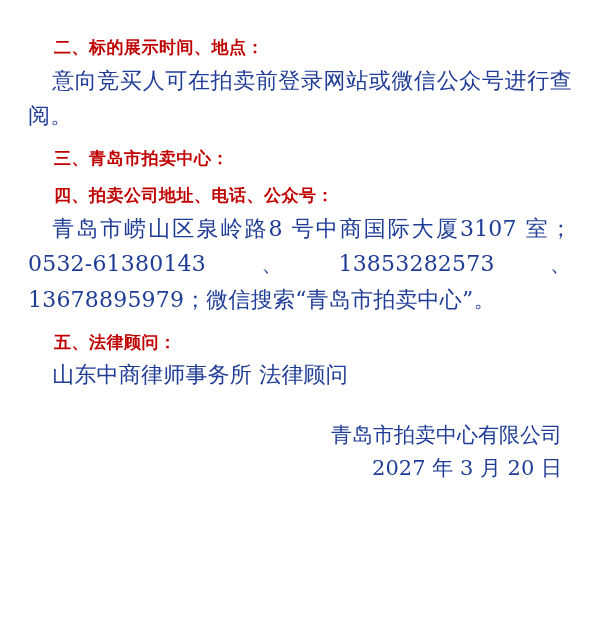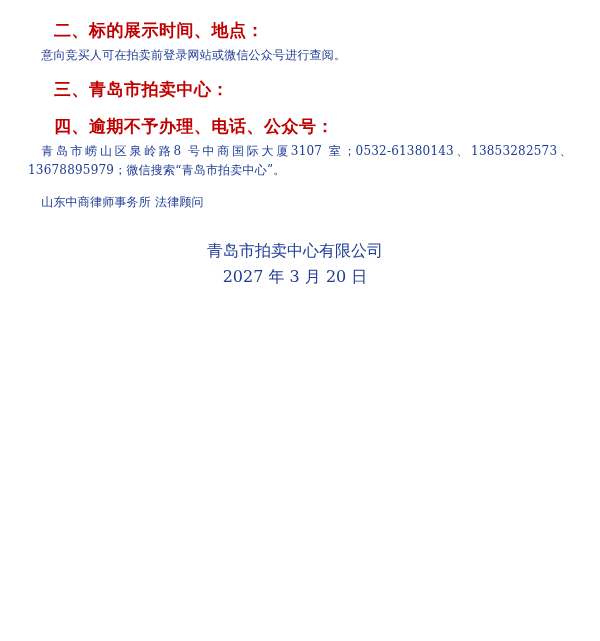--- a/index.html
+++ b/index.html
@@ -12,57 +12,57 @@
     background: #ffffff;
     font-family: "DejaVu Serif", "Liberation Serif", serif;
     color: #1a3fa0;
     overflow: hidden;
   }
   .page {
     position: relative;
     width: 600px;
     height: 641px;
     box-sizing: border-box;
-    padding: 18px 28px 10px 28px;
+    padding: 35px 28px 10px 28px;
   }
   .heading {
     color: #c00000;
     font-weight: bold;
     font-size: 17px;
     line-height: 1.5;
     margin: 0 0 2px 0;
     padding-left: 26px;
     letter-spacing: 0.5px;
   }
   .para {
     color: #1f3c96;
-    font-size: 12px;
+    font-size: 22px;
     line-height: 1.62;
     margin: 0;
     text-align: justify;
     text-justify: inter-ideograph;
     letter-spacing: 0.2px;
   }
   .para.indent {
     text-indent: 2em;
   }
   .para.noindent {
     text-indent: 1.1em;
   }
   .block {
     margin-bottom: 12px;
   }
   .block-tight {
     margin-bottom: 10px;
   }
   .sign {
     margin-top: 26px;
-    text-align: center;
+    text-align: right;
     color: #1f3c96;
-    font-size: 16px;
+    font-size: 21px;
     line-height: 1.6;
     padding-right: 10px;
   }
   .sign div {
     white-space: nowrap;
   }
 </style>
 </head>
 <body>
 
@@ -71,25 +71,26 @@
   <div class="block">
     <div class="heading">二、标的展示时间、地点：</div>
     <p class="para noindent">意向竞买人可在拍卖前登录网站或微信公众号进行查阅。</p>
   </div>
 
   <div class="block">
     <div class="heading">三、青岛市拍卖中心：</div>
   </div>
 
   <div class="block">
-    <div class="heading">四、逾期不予办理、电话、公众号：</div>
+    <div class="heading">四、拍卖公司地址、电话、公众号：</div>
     <p class="para noindent">青岛市崂山区泉岭路8 号中商国际大厦3107 室；0532-61380143、13853282573、13678895979；微信搜索“青岛市拍卖中心”。</p>
   </div>
 
   <div class="block-tight">
+    <div class="heading">五、法律顾问：</div>
     <p class="para noindent">山东中商律师事务所  法律顾问</p>
   </div>
 
   <div class="sign">
     <div>青岛市拍卖中心有限公司</div>
     <div>2027 年 3 月 20 日</div>
   </div>
 
 </div>
 

